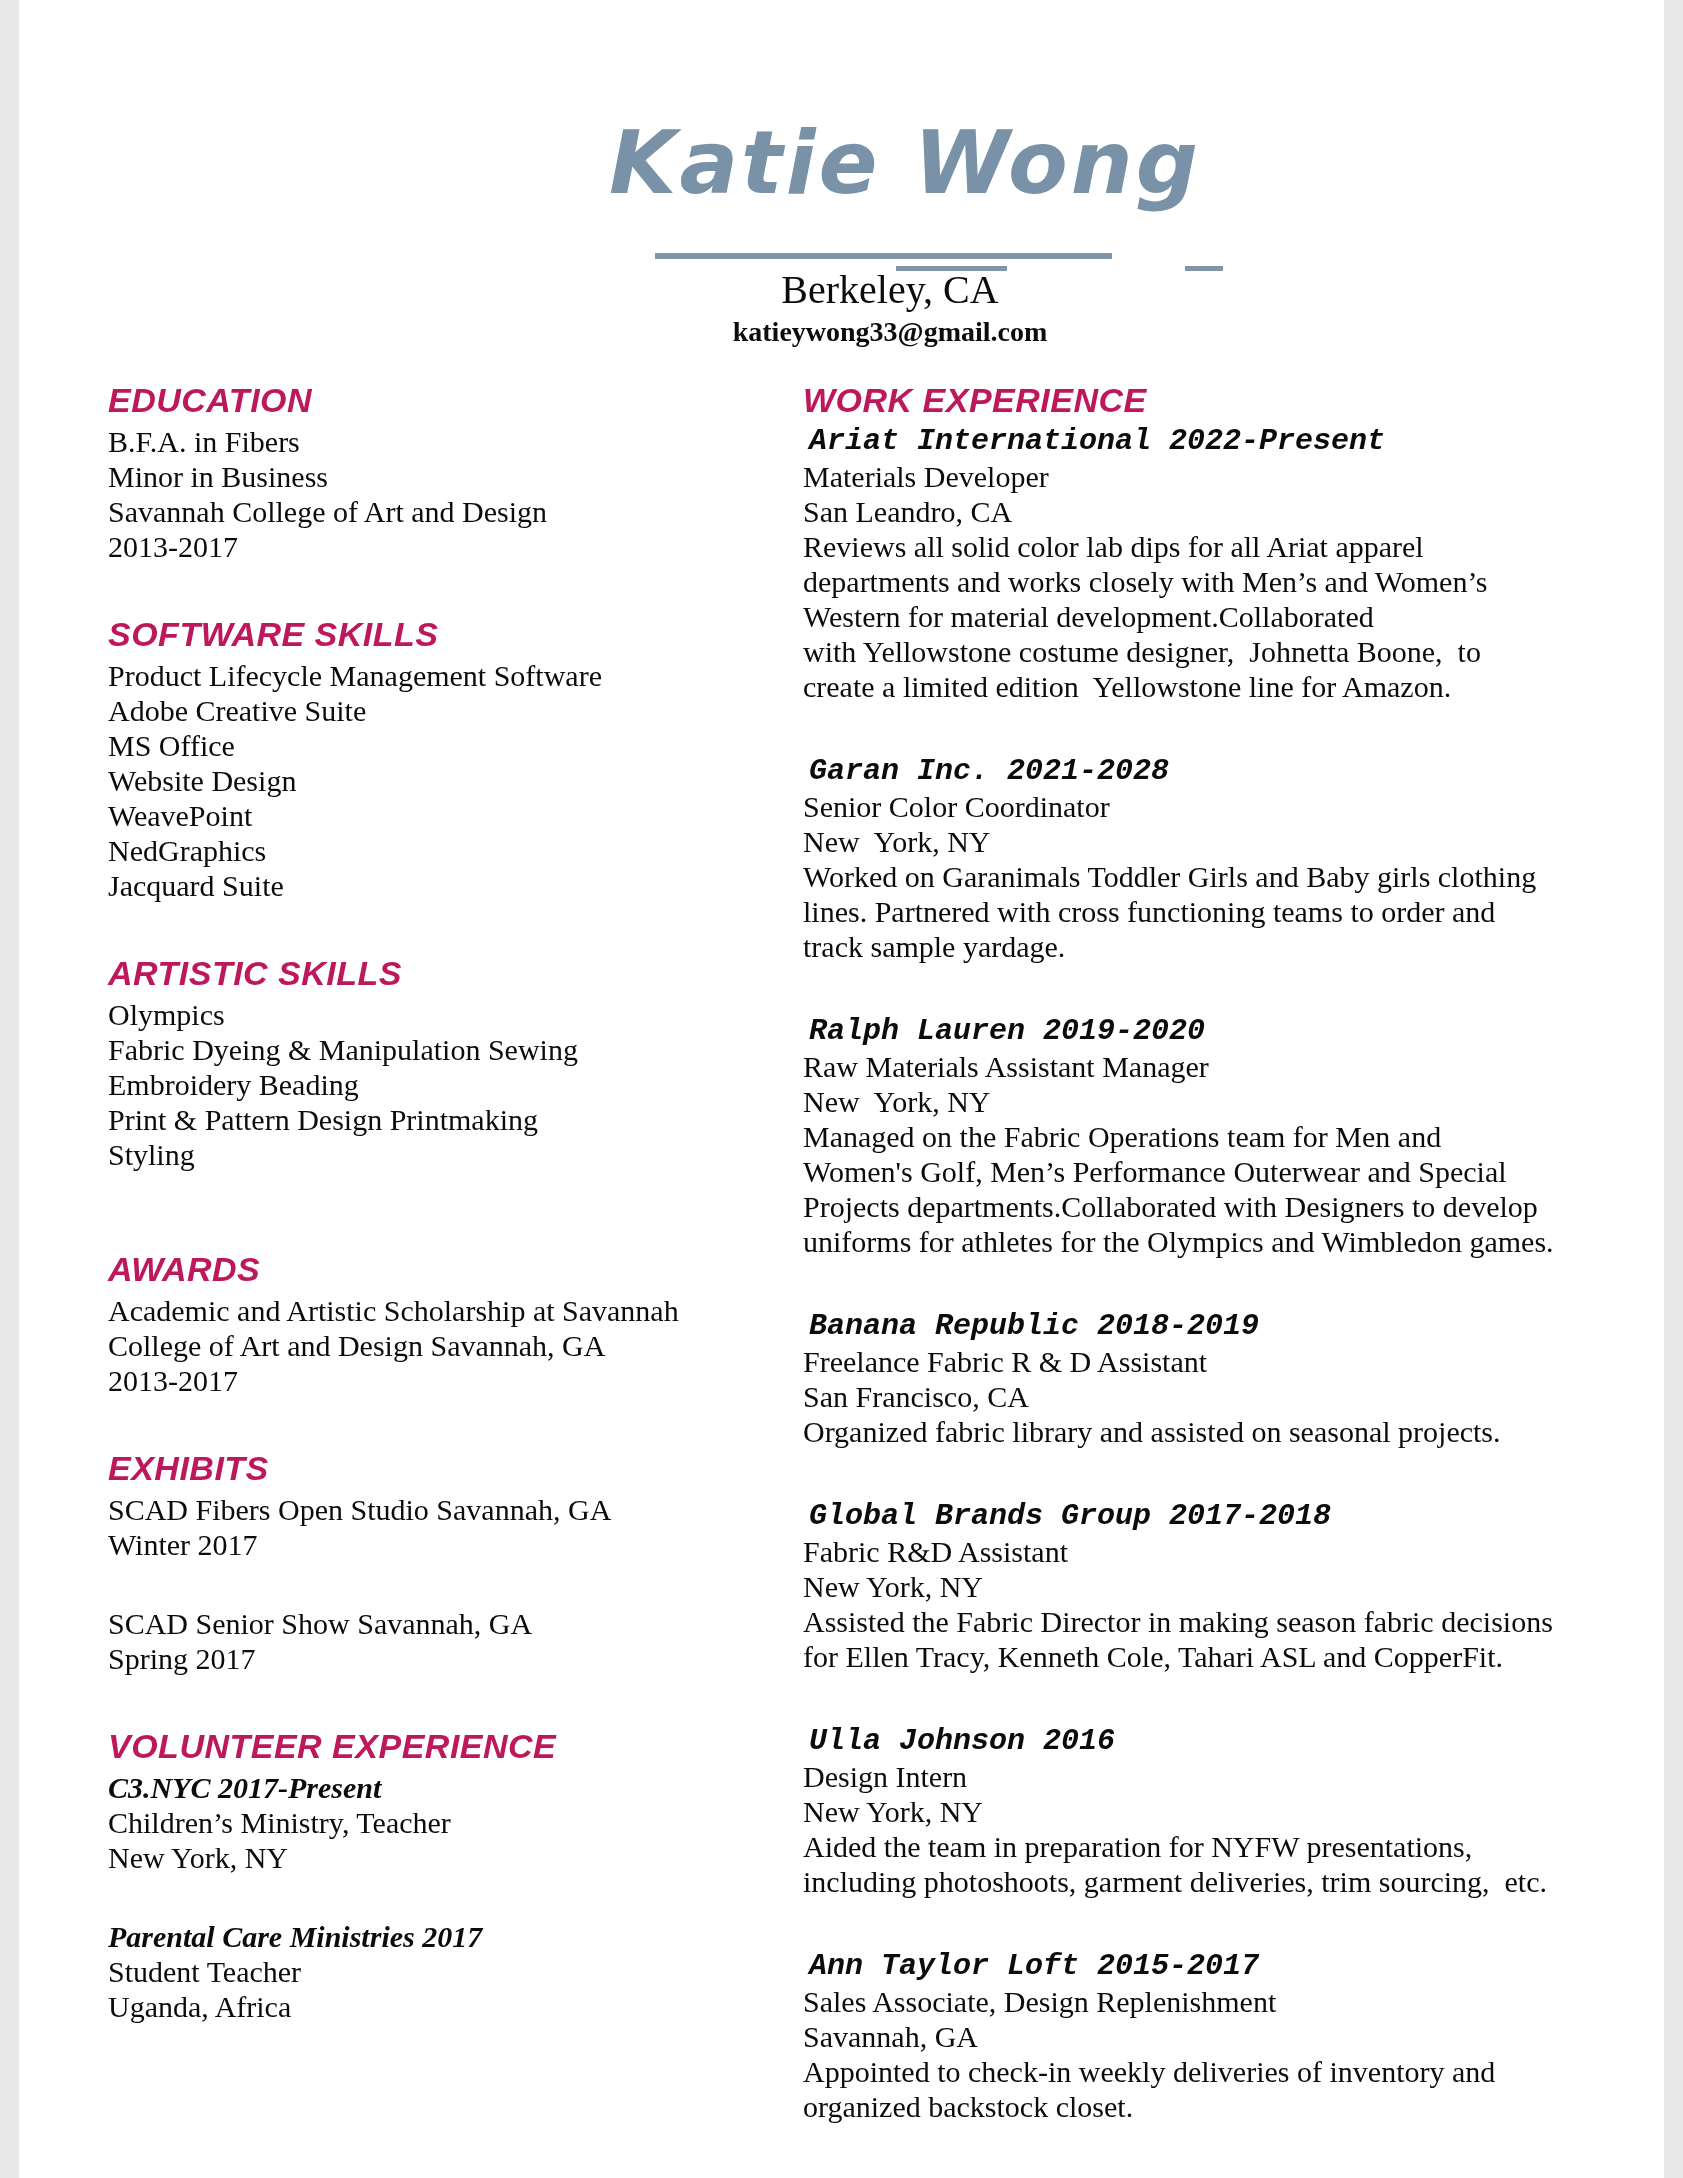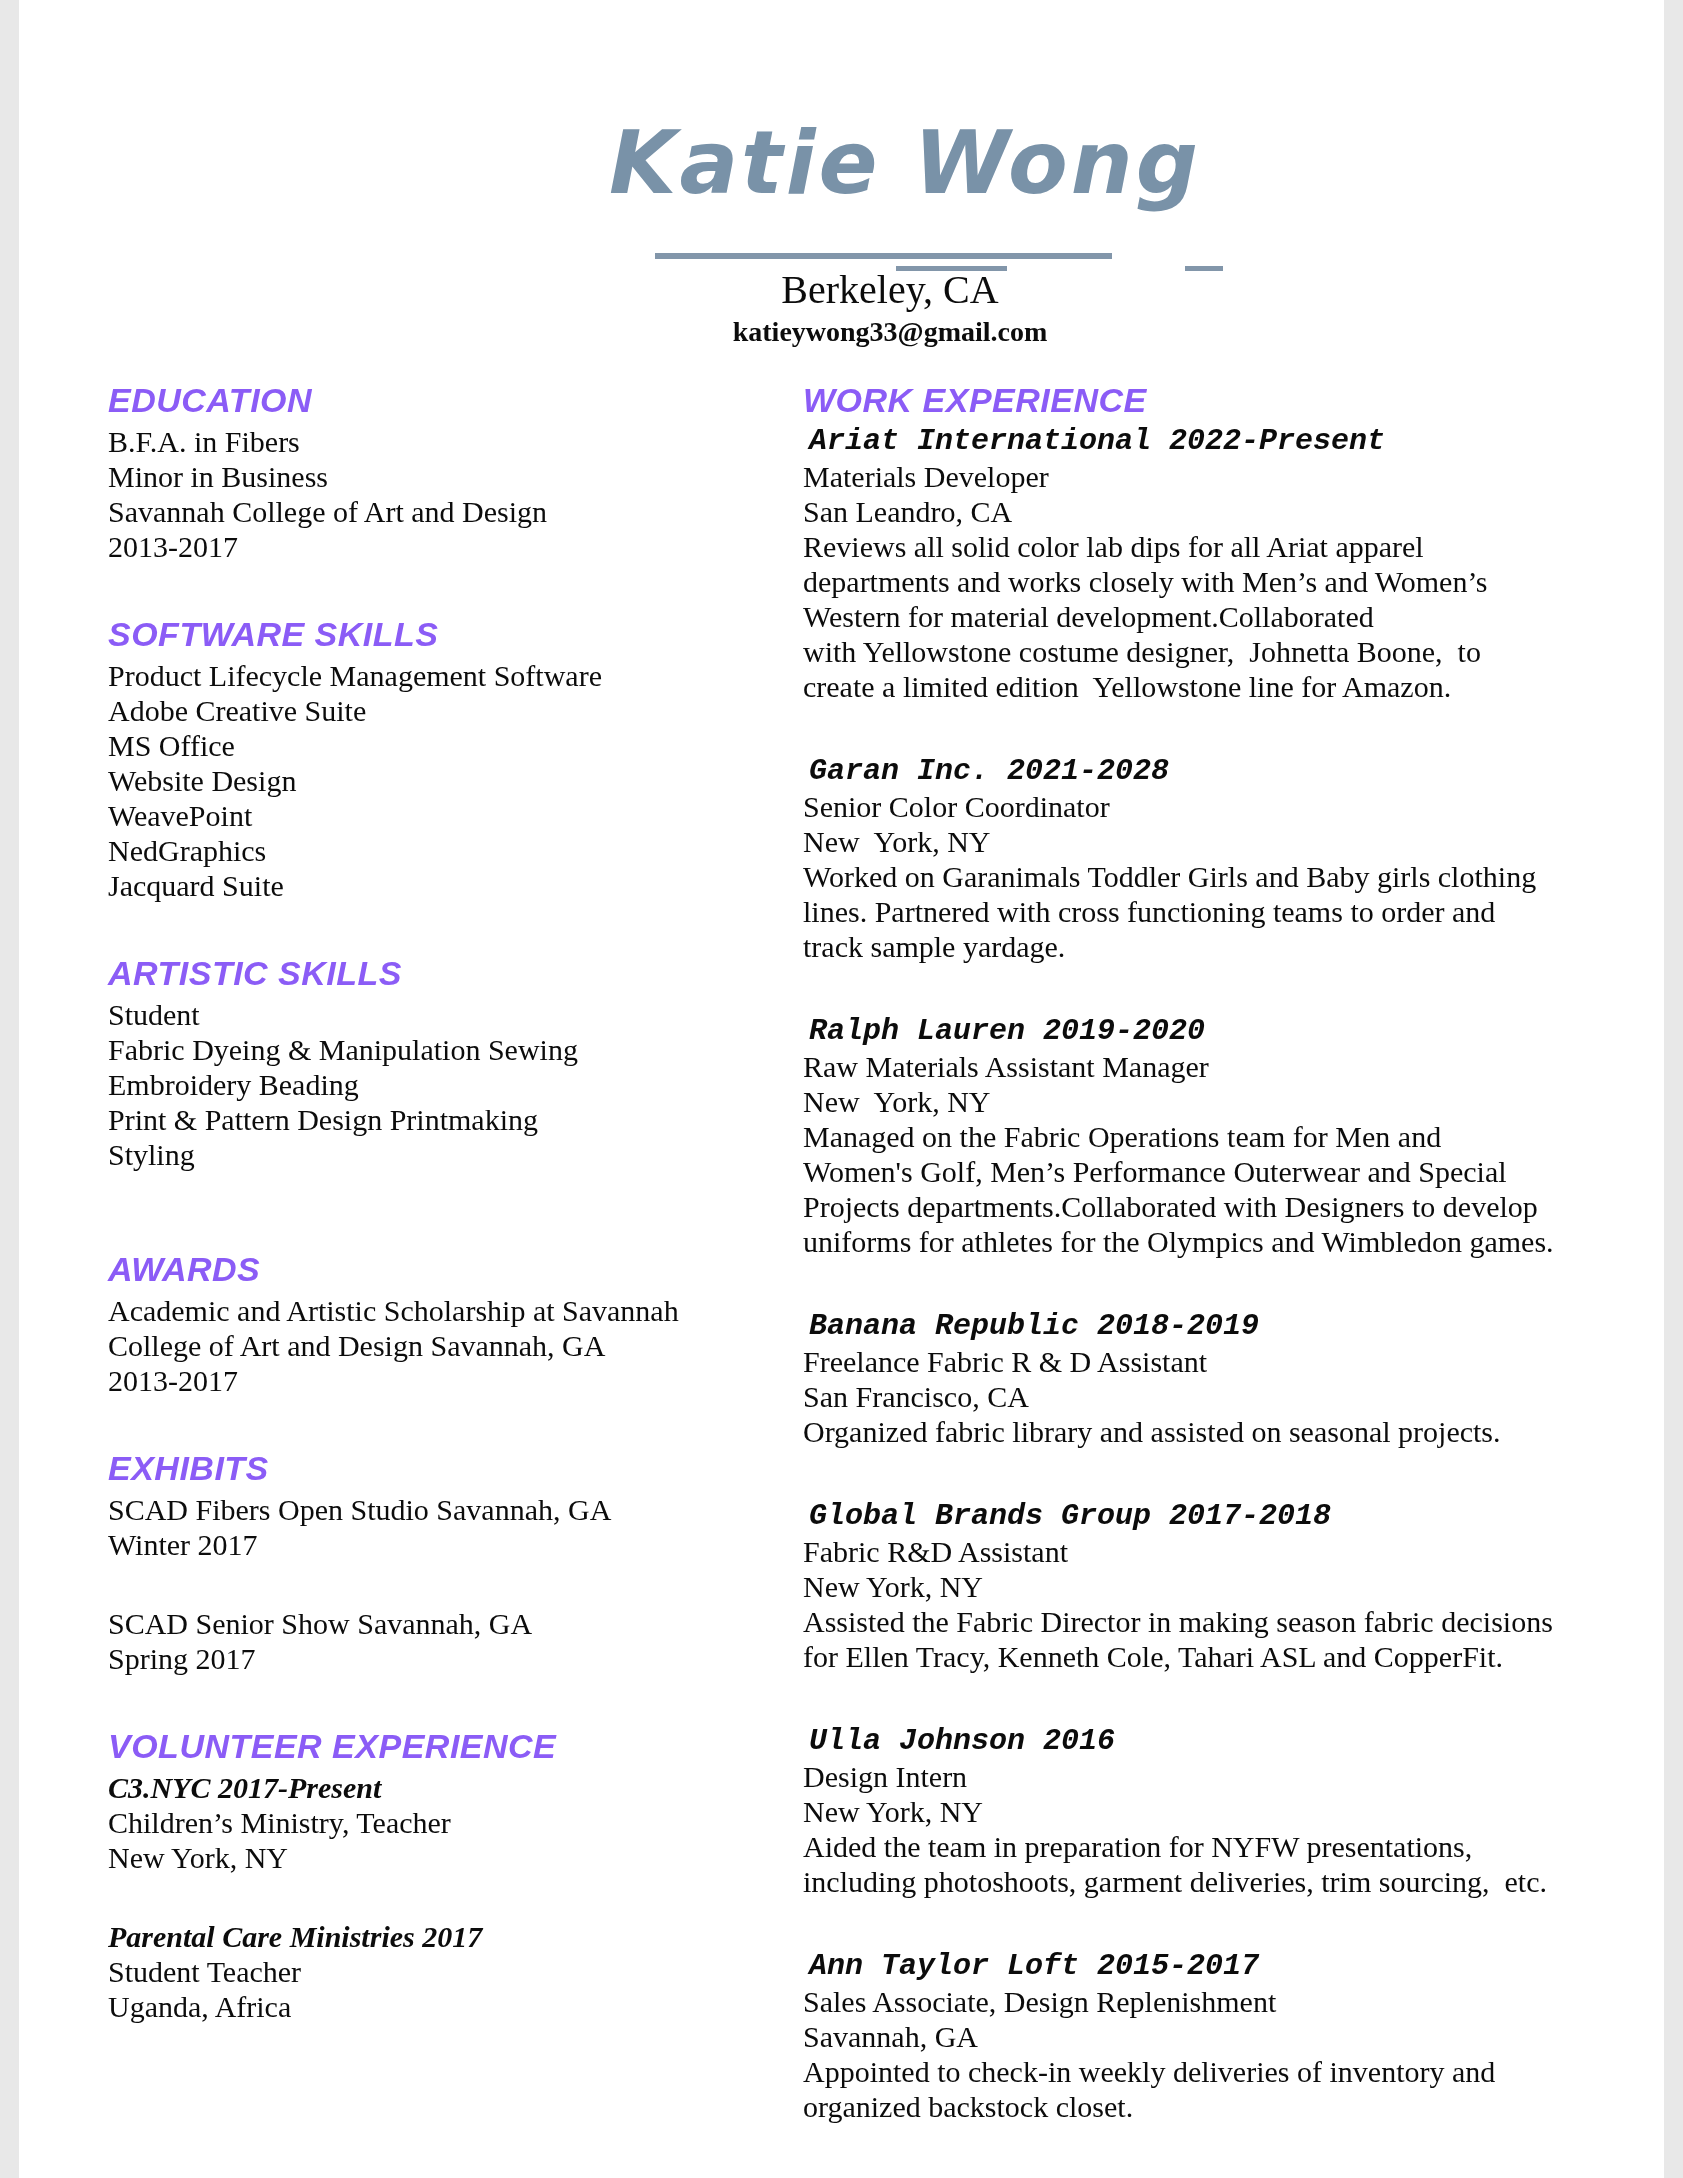--- a/index.html
+++ b/index.html
@@ -39,21 +39,21 @@
   .col { position:absolute; top:380px; }
   #left  { left:89px;  width:663px; }
   #right { left:784px; width:881px; }
   .resume-section { margin:0 0 50px 0; }
   #left .resume-section:nth-of-type(4) { margin-top:77px; }  
   .section-title {
     font-family:"Liberation Sans", sans-serif;
     font-weight:bold; font-style:italic;
     font-size:34px; line-height:40px;
     letter-spacing:0.5px;
-    color:#8b5cf6;
+    color:#be185d;
     margin:0 0 4px 0;
   }
   .line { font-size:30px; line-height:35px; white-space:pre; }
   .lead, .company { font-weight:bold; font-style:italic; }
   .block + .block { margin-top:44px; }
   .job { margin:0 0 50px 0; }
   .job .company { padding-left:6px;font-family:Liberation Mono, monospace; }
 </style>
 </head>
 <body>
@@ -87,21 +87,21 @@
             <div class="line">MS Office</div>
             <div class="line">Website Design</div>
             <div class="line">WeavePoint</div>
             <div class="line">NedGraphics</div>
             <div class="line">Jacquard Suite</div>
           </div>
         </section>
         <section class="resume-section">
           <h2 class="section-title">ARTISTIC SKILLS</h2>
           <div class="block">
-            <div class="line">Student</div>
+            <div class="line">Olympics</div>
             <div class="line">Fabric Dyeing &amp; Manipulation Sewing</div>
             <div class="line">Embroidery Beading</div>
             <div class="line">Print &amp; Pattern Design Printmaking</div>
             <div class="line">Styling</div>
           </div>
         </section>
         <section class="resume-section">
           <h2 class="section-title">AWARDS</h2>
           <div class="block">
             <div class="line">Academic and Artistic Scholarship at Savannah</div>

